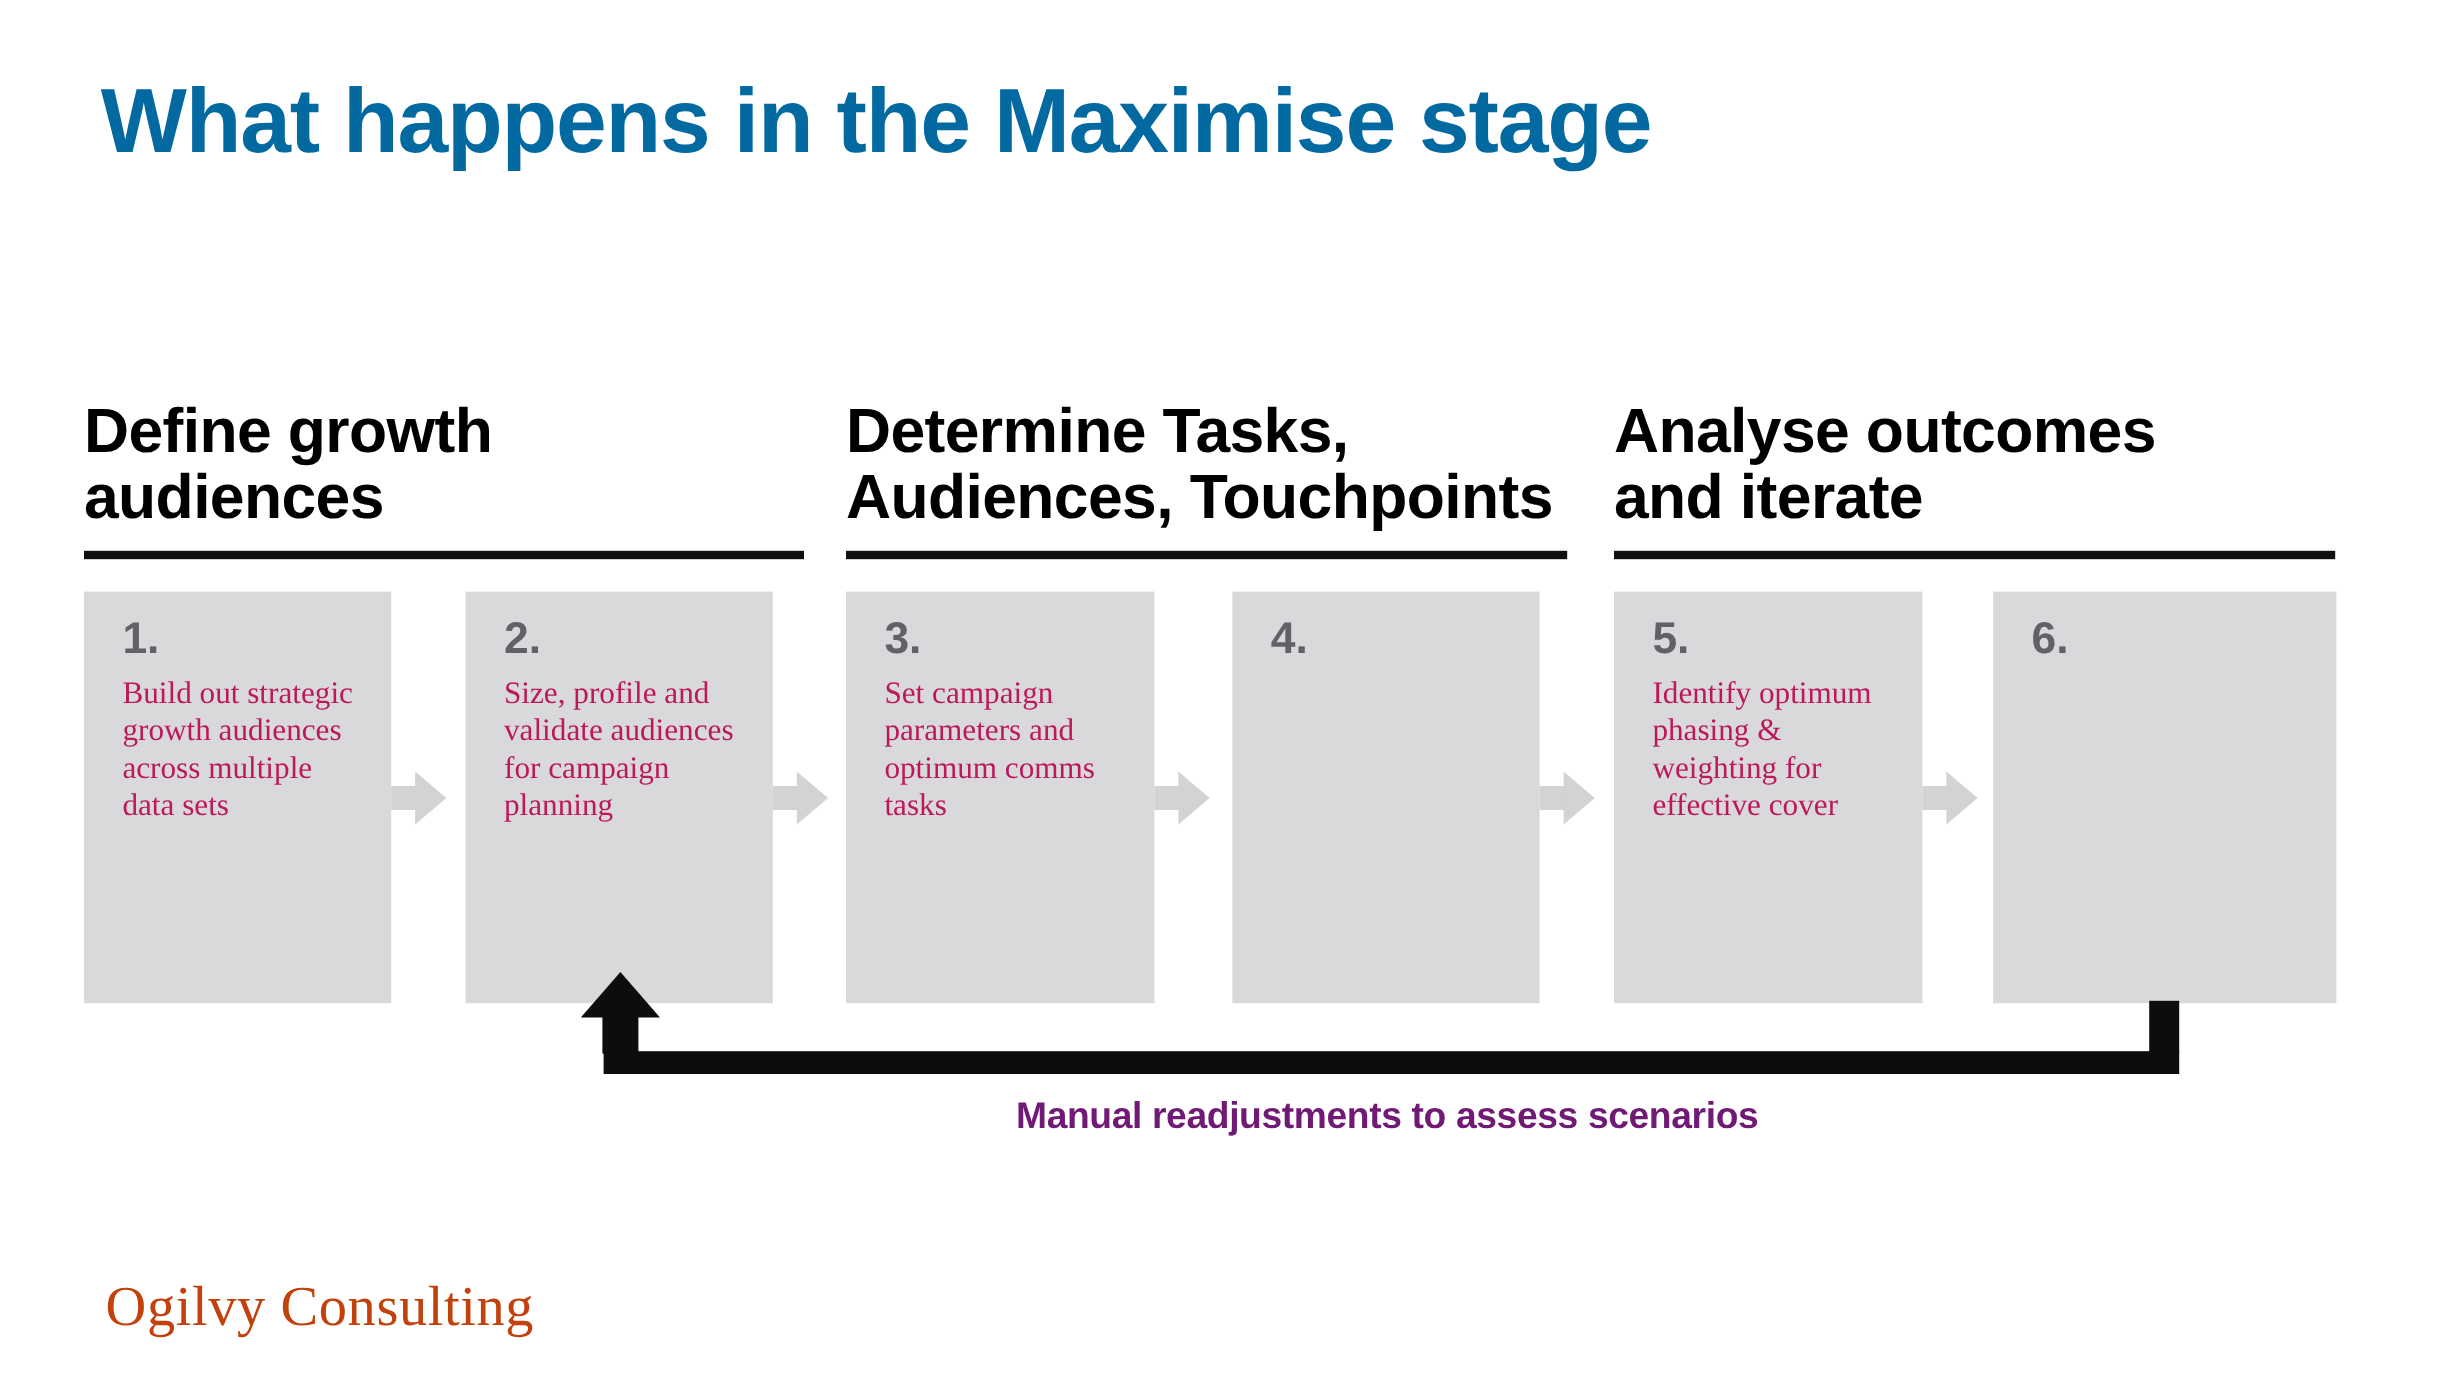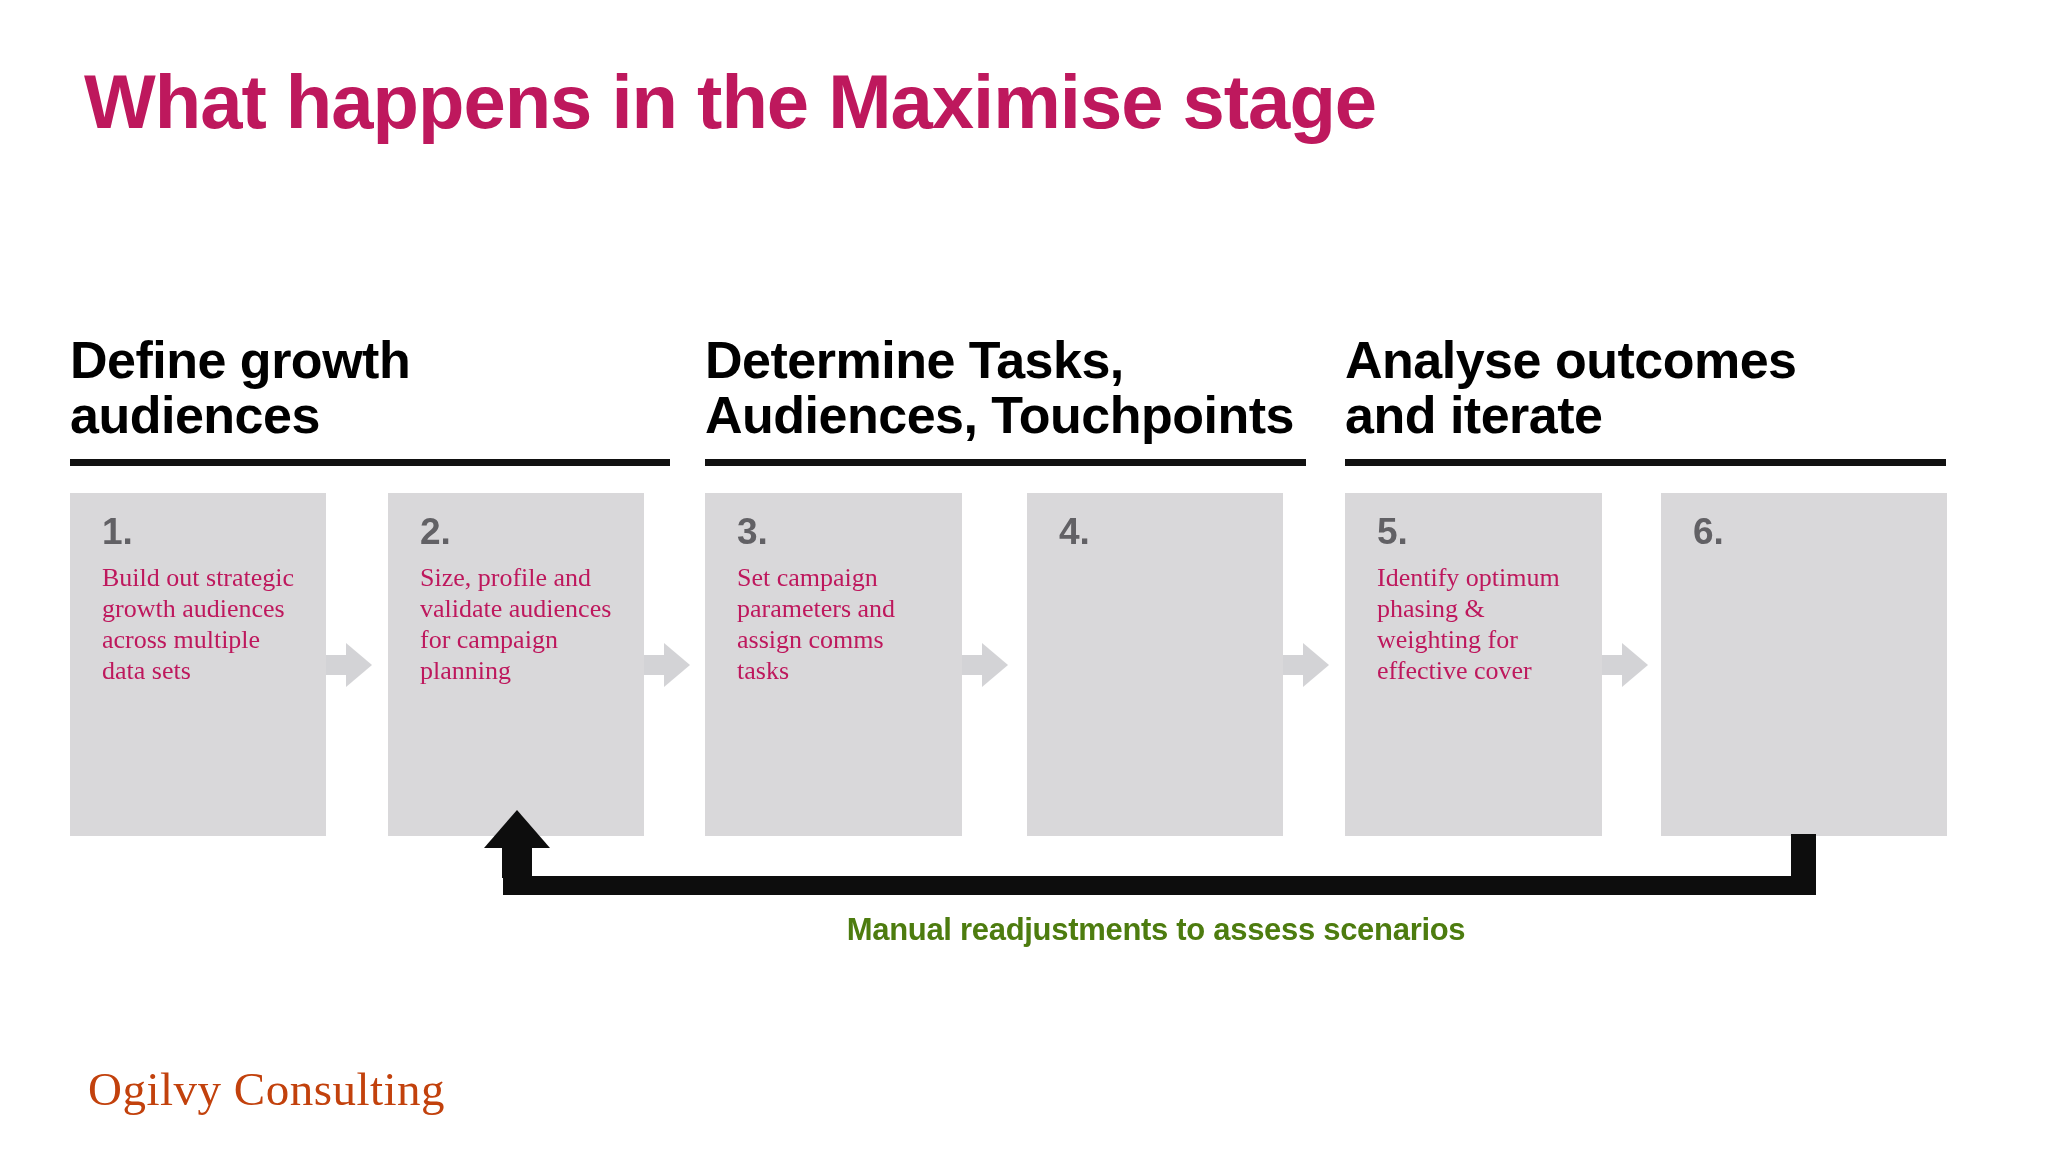--- a/index.html
+++ b/index.html
@@ -1,21 +1,21 @@
 <!DOCTYPE html>
 <html><head>
 <meta charset="utf-8">
 <style>
   html,body{margin:0;padding:0;background:#ffffff;}
   .slide{position:relative;width:2048px;height:1152px;background:#ffffff;overflow:hidden;
          font-family:"Liberation Sans", sans-serif;}
 
   
   .title{position:absolute;left:84px;top:58px;font-size:76px;line-height:88px;font-weight:bold;
-         color:#be185d;letter-spacing:-1px;white-space:nowrap;}
+         color:#0369a1;letter-spacing:-1px;white-space:nowrap;}
 
   
   .ghead{position:absolute;top:333px;font-size:52px;line-height:55px;font-weight:bold;color:#000000;
          letter-spacing:-0.5px;}
   .ghead.g1{left:70px;}
   .ghead.g2{left:705px;}
   .ghead.g3{left:1345px;}
 
   
   .rule{position:absolute;top:459px;height:7px;background:#111111;}
@@ -52,21 +52,21 @@
   
   .fb-right{position:absolute;left:1791px;top:834px;width:25px;height:44px;background:#0d0d0d;}
   .fb-bar{position:absolute;left:503px;top:876px;width:1313px;height:19px;background:#0d0d0d;}
   .fb-shaft{position:absolute;left:502px;top:846px;width:30px;height:32px;background:#0d0d0d;}
   .fb-head{position:absolute;left:484px;top:810px;width:0;height:0;
            border-left:33px solid transparent;border-right:33px solid transparent;
            border-bottom:38px solid #0d0d0d;}
 
   
   .fb-label{position:absolute;left:656px;top:912px;width:1000px;text-align:center;
-            font-size:31px;font-weight:bold;color:#4d7c0f;letter-spacing:-0.3px;}
+            font-size:31px;font-weight:bold;color:#701a75;letter-spacing:-0.3px;}
 
   
   .logo{position:absolute;left:88px;top:1062px;font-size:47px;color:#c2410c;
         font-family:"Liberation Serif", serif;letter-spacing:0.5px;}
 </style>
 </head>
 <body>
 
 <div class="slide">
 
@@ -100,21 +100,21 @@
     <div class="num">2.</div>
     <div class="btext">Size, profile and
 validate audiences
 for campaign
 planning</div>
   </div>
   <div class="box b3">
     <div class="num">3.</div>
     <div class="btext">Set campaign
 parameters and
-assign comms
+optimum comms
 tasks</div>
   </div>
   <div class="box b4">
     <div class="num">4.</div>
   </div>
   <div class="box b5">
     <div class="num">5.</div>
     <div class="btext">Identify optimum
 phasing &amp;
 weighting for

